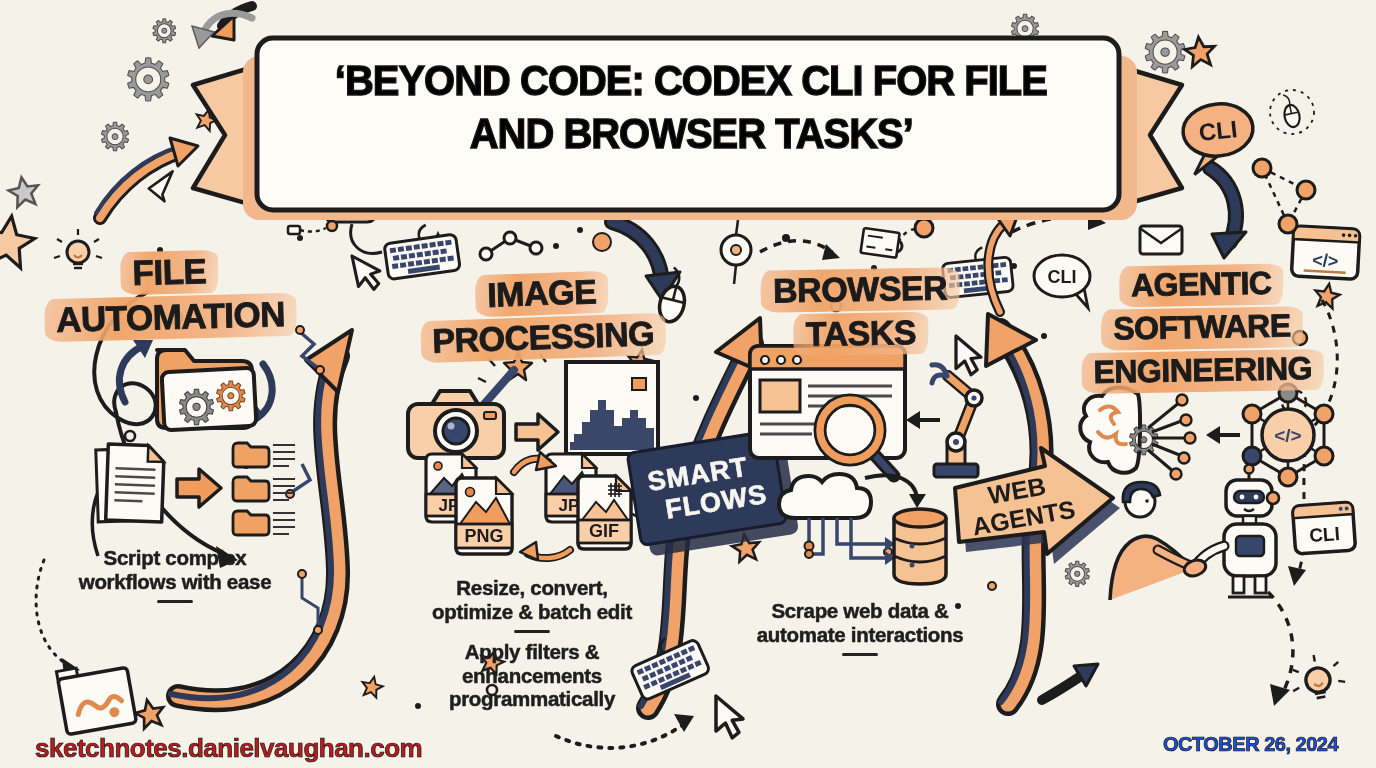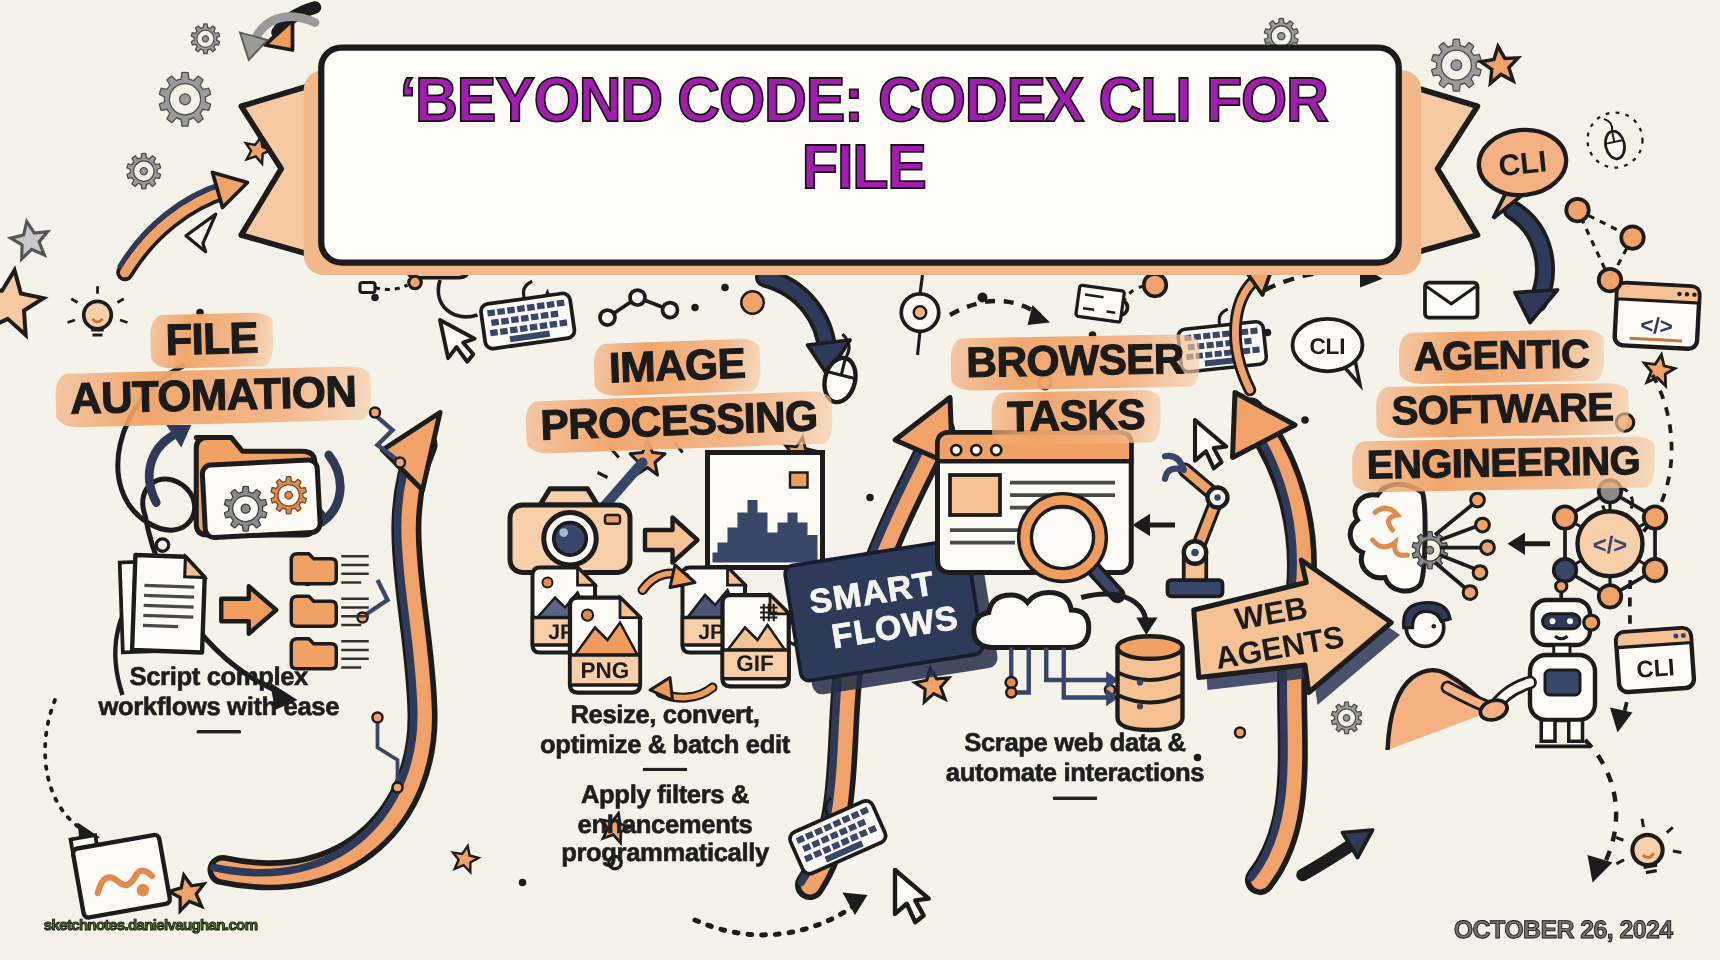--- a/index.html
+++ b/index.html
@@ -8,52 +8,52 @@
   .abs{position:absolute;}
   svg{overflow:visible;}
   svg text{font-family:"Liberation Sans",sans-serif;font-weight:bold;}
   svg text.glyph{font-family:"DejaVu Sans",sans-serif;font-weight:normal;}
 
   
   .z1{z-index:1}.z2{z-index:2}
 
   
   .ribbon-title{left:255px;top:54px;width:872px;text-align:center;z-index:3;}
-  .ribbon-title .ln{font-size:50px;font-weight:bold;line-height:53px;color:#a21caf;
+  .ribbon-title .ln{font-size:42px;font-weight:bold;line-height:53px;color:#000000;
     letter-spacing:-1px;-webkit-text-stroke:1.4px #141414;}
   .ribbon-title .ln span{display:inline-block;transform:scaleX(.95);}
 
   
   .sec-title{text-align:center;z-index:3;}
   .sec-title .hl{display:inline-block;margin:1px 0;padding:1px 12px 3px;
     font-weight:bold;color:#1b1b1b;-webkit-text-stroke:.9px #1b1b1b;letter-spacing:-.5px;
     background:linear-gradient(100deg,rgba(243,176,128,.65),rgba(240,163,102,.95) 30%,rgba(243,176,128,.9) 72%,rgba(247,203,163,.6));
     border-radius:10px 16px 8px 18px / 16px 8px 18px 10px;}
   .t1{font-size:35px;line-height:39px;}
   .t2{font-size:34px;line-height:38px;}
   .t3{font-size:32px;line-height:37px;}
 
   
-  .points{text-align:center;z-index:3;color:#1e1e1e;}
+  .points{text-align:center;z-index:3;color:#1e1e1e;margin-top:16px;}
   .pt{white-space:pre-line;font-size:20.5px;line-height:23.5px;font-weight:bold;
       -webkit-text-stroke:.5px #1e1e1e;letter-spacing:-.3px;}
   .divider{width:36px;border-top:3.5px solid #222;border-radius:3px;margin:7px auto 7px;}
 
   
   .sf{left:632px;top:440px;width:150px;height:96px;transform:rotate(-9deg);z-index:2;}
   .sf .inner{position:absolute;inset:0;background:#2e3a5a;border:3.5px solid #171c2e;
     border-radius:8px;box-shadow:9px 11px 0 rgba(35,44,71,.85);}
   .sf .txt{position:absolute;inset:0;display:flex;flex-direction:column;align-items:center;
     justify-content:center;color:#f7f5ef;font-weight:bold;font-size:27px;line-height:30px;
     letter-spacing:1px;-webkit-text-stroke:.7px #f7f5ef;}
   .sf .txt .l1{margin-right:14px;} .sf .txt .l2{margin-left:14px;}
 
-  .footer-site{left:35px;top:733px;font-size:12px;font-weight:bold;color:#4d7c0f;
+  .footer-site{left:35px;top:733px;font-size:26px;font-weight:bold;color:#b91c1c;
     -webkit-text-stroke:.7px #141414;letter-spacing:-.5px;z-index:3;}
-  .footer-date{right:38px;top:733px;font-size:20px;font-weight:bold;color:#737373;
+  .footer-date{right:38px;top:733px;font-size:20px;font-weight:bold;color:#1d4ed8;
     -webkit-text-stroke:.7px #141414;letter-spacing:-.5px;z-index:3;text-align:right;}
 </style>
 </head>
 <body>
 
 <div class="sheet">
 
   <svg class="abs z1" style="left:0;top:0" width="1376" height="768" viewBox="0 0 1376 768">
     <defs>
       <path id="star5" d="M0,-13 L3.8,-4.2 L13,-3.6 L6,2.4 L8,12 L0,6.6 L-8,12 L-6,2.4 L-13,-3.6 L-3.8,-4.2 Z"></path>
@@ -351,20 +351,21 @@
   <svg class="abs z2" style="left:185px;top:30px" width="1005" height="200" viewBox="0 0 1005 200">
     <polygon points="78,34 8,55 40,105 8,158 78,178" fill="#f6c9a2" stroke="#1c1c1c" stroke-width="4.5" stroke-linejoin="round"></polygon>
     <polygon points="927,34 997,55 965,105 997,158 927,178" fill="#f6c9a2" stroke="#1c1c1c" stroke-width="4.5" stroke-linejoin="round"></polygon>
     <polygon points="78,156 98,176 78,176" fill="#8a5a33" stroke="#1c1c1c" stroke-width="3"></polygon>
     <polygon points="927,156 907,176 927,176" fill="#8a5a33" stroke="#1c1c1c" stroke-width="3"></polygon>
     <rect x="58" y="26" width="894" height="164" rx="16" fill="#f3b78c"></rect>
     <rect x="72" y="8" width="862" height="172" rx="16" fill="#fdfcf7" stroke="#1c1c1c" stroke-width="5"></rect>
   </svg>
   <div class="abs ribbon-title">
     <div class="ln"><span>‘BEYOND CODE: CODEX CLI FOR FILE</span></div>
+    <div class="ln"><span>AND BROWSER TASKS’</span></div>
   </div>
 
   <div class="abs sec-title t1" style="left:35px;top:250px;width:270px;transform:rotate(-1.5deg)">
     <span class="hl">FILE</span><br>
     <span class="hl">AUTOMATION</span>
   </div>
   <div class="abs sec-title t2" style="left:415px;top:272px;width:255px;transform:rotate(-2deg)">
     <span class="hl">IMAGE</span><br>
     <span class="hl">PROCESSING</span>
   </div>

